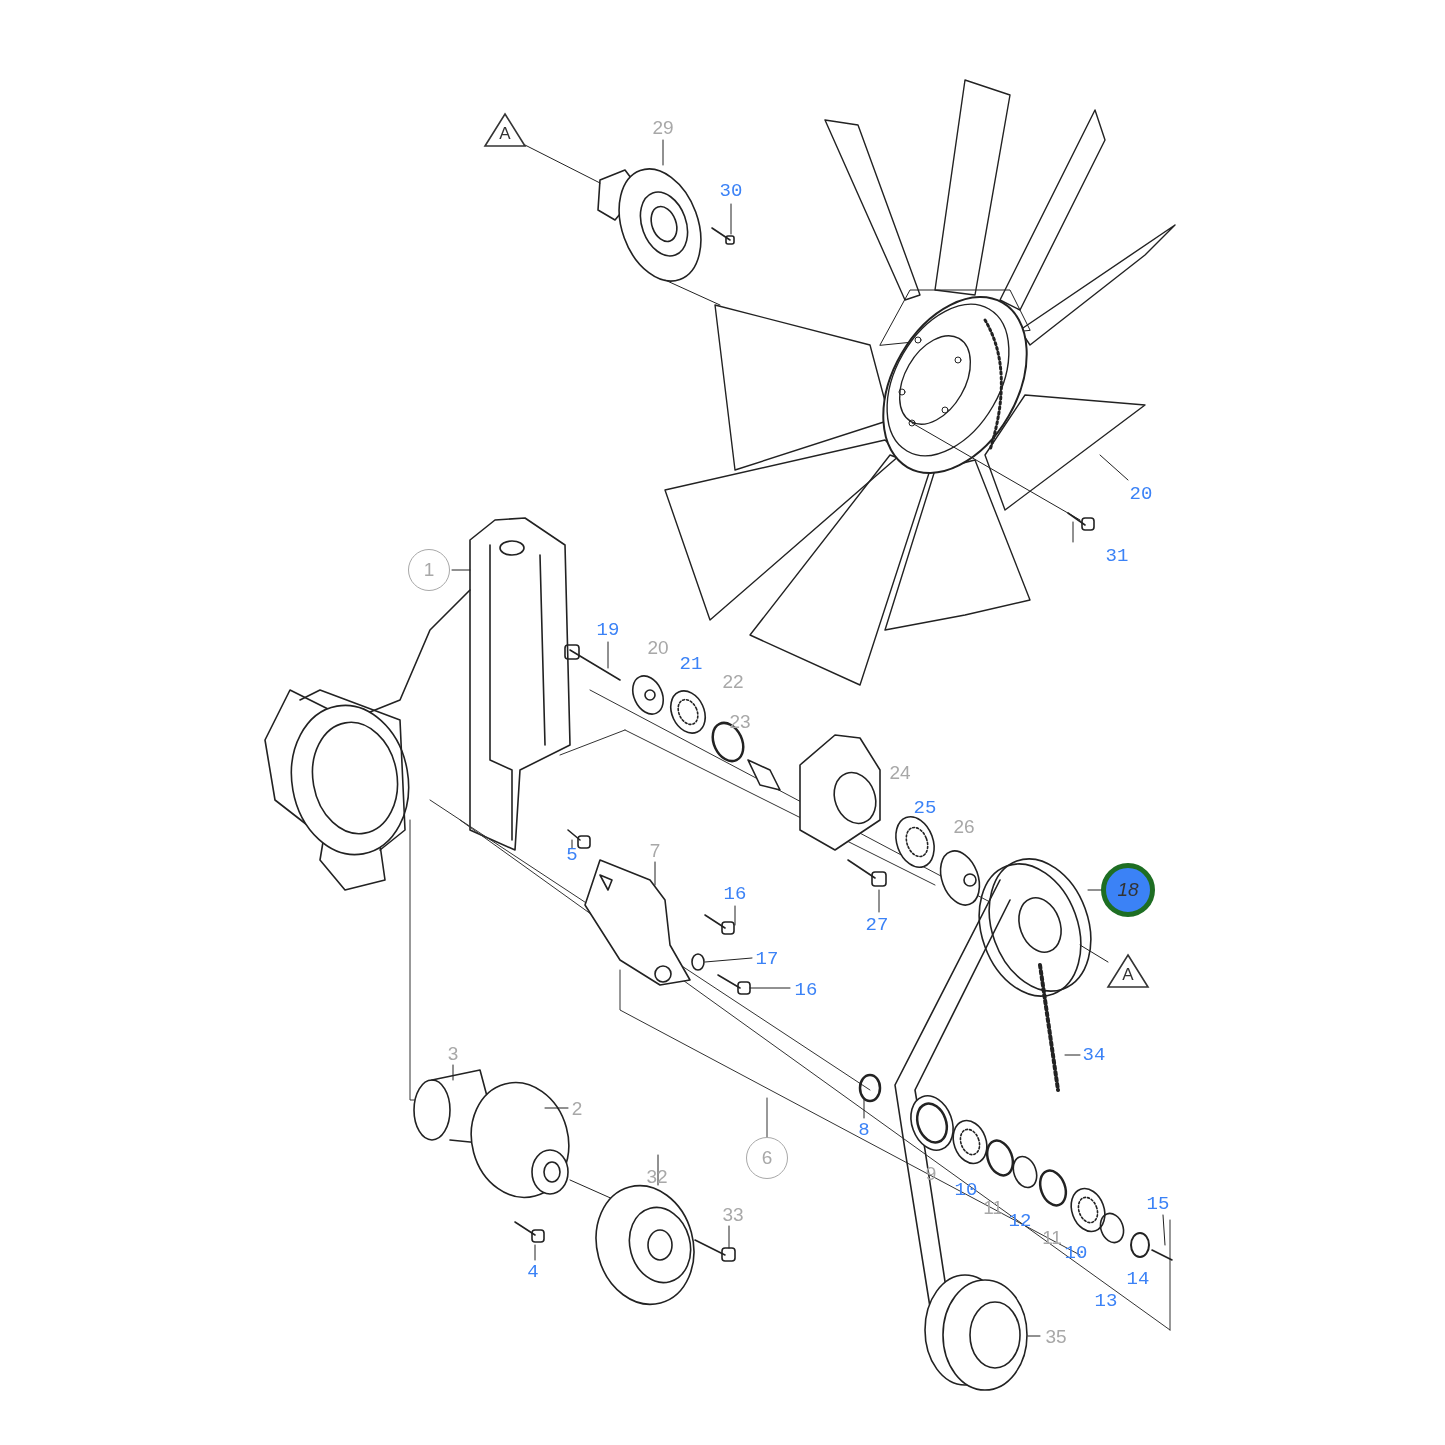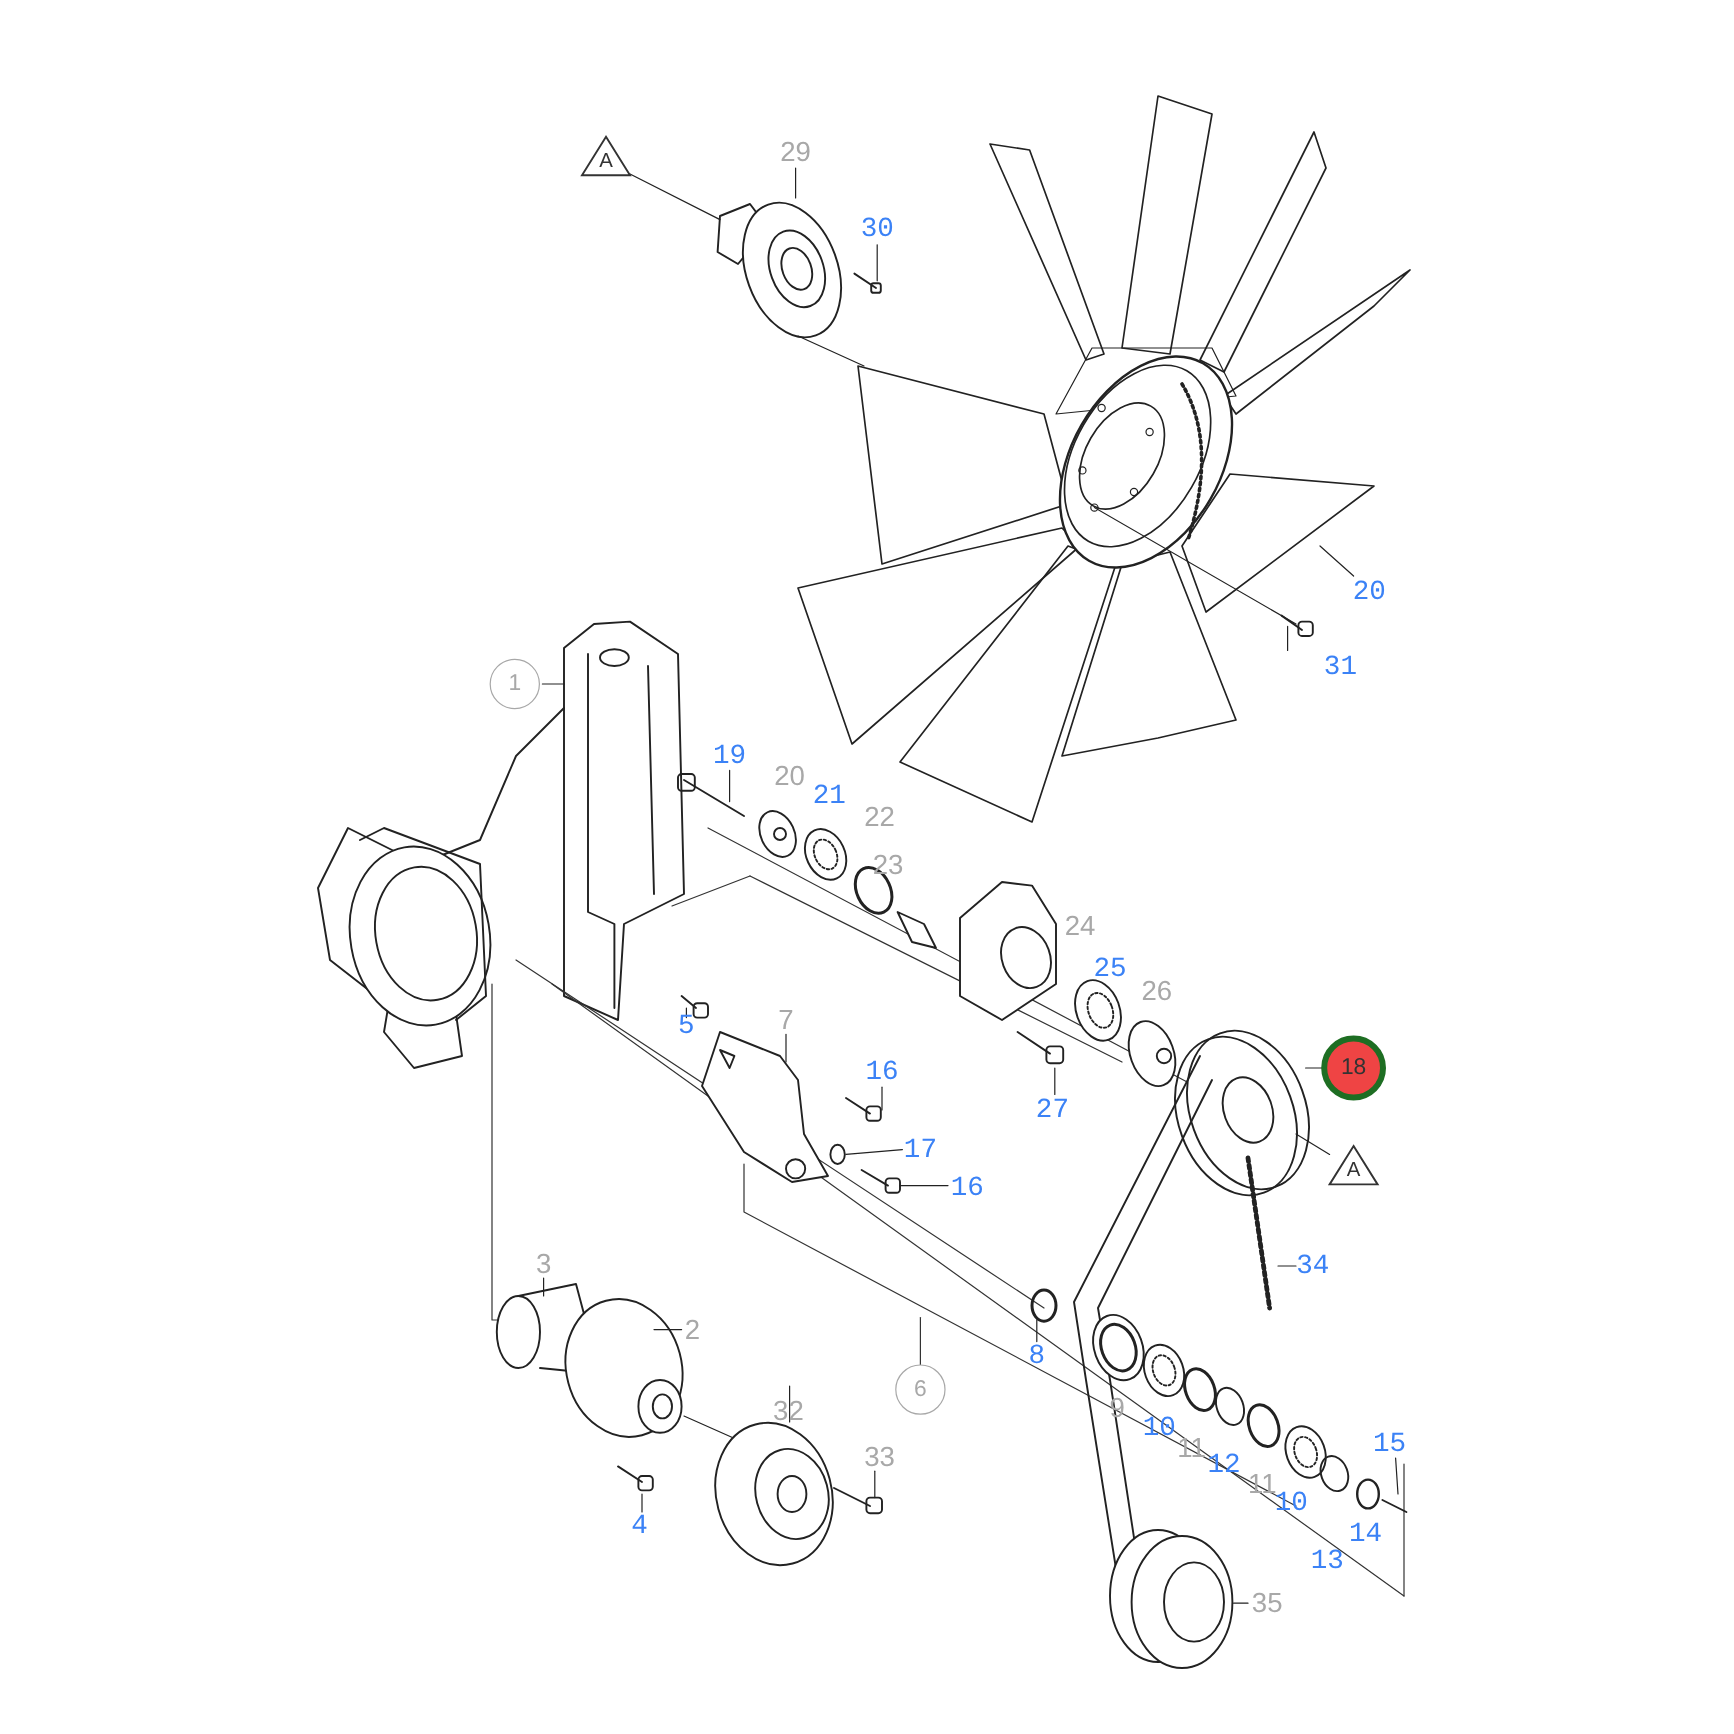--- a/index.html
+++ b/index.html
@@ -1,27 +1,27 @@
 <!DOCTYPE html>
 <html><head>
 <meta charset="utf-8">
 <style>
   html, body { margin: 0; padding: 0; background: #ffffff; }
   body { width: 1445px; height: 1445px; position: relative; overflow: hidden;
          font-family: "Liberation Sans", "DejaVu Sans", sans-serif; }
   #diagram { position: absolute; left: 0; top: 0; width: 1445px; height: 1445px; }
-  .lbl { position: absolute; font-size: 23px; line-height: 1; transform: translate(-50%, -50%);
+  .lbl { position: absolute; font-size: 19px; line-height: 1; transform: translate(-50%, -50%);
          white-space: nowrap; user-select: none; }
   .lbl.black { color: #3b82f6; font-family: Liberation Mono, monospace; }
   .lbl.gray  { color: #a8a8a8; }
   .circ { position: absolute; border-radius: 50%; transform: translate(-50%, -50%);
           display: flex; align-items: center; justify-content: center; font-size: 19px; }
   .circ.gray { width: 40px; height: 40px; border: 1.5px solid #a8a8a8; color: #a8a8a8; background: #fff; }
-  .circ.hl { width: 54px; height: 54px; border: 5px solid #1e6e23; color: #333; background: #ef4444;
-             box-sizing: border-box; cursor: pointer; }
+  .circ.hl { width: 54px; height: 54px; border: 5px solid #1e6e23; color: #333; background: #3b82f6;
+             box-sizing: border-box; cursor: pointer; font-style: italic; }
   .tri { position: absolute; transform: translate(-50%, -50%); width: 44px; height: 36px; }
   .tri span { position: absolute; left: 0; right: 0; bottom: 4px; text-align: center; font-size: 17px; color: #333; }
 </style>
 </head>
 <body>
 
 <div id="diagram">
   <svg width="1445" height="1445" viewBox="0 0 1445 1445" fill="none" stroke="#222" stroke-width="1.6" stroke-linejoin="round" stroke-linecap="round">
 
     <g stroke-width="1.4">

